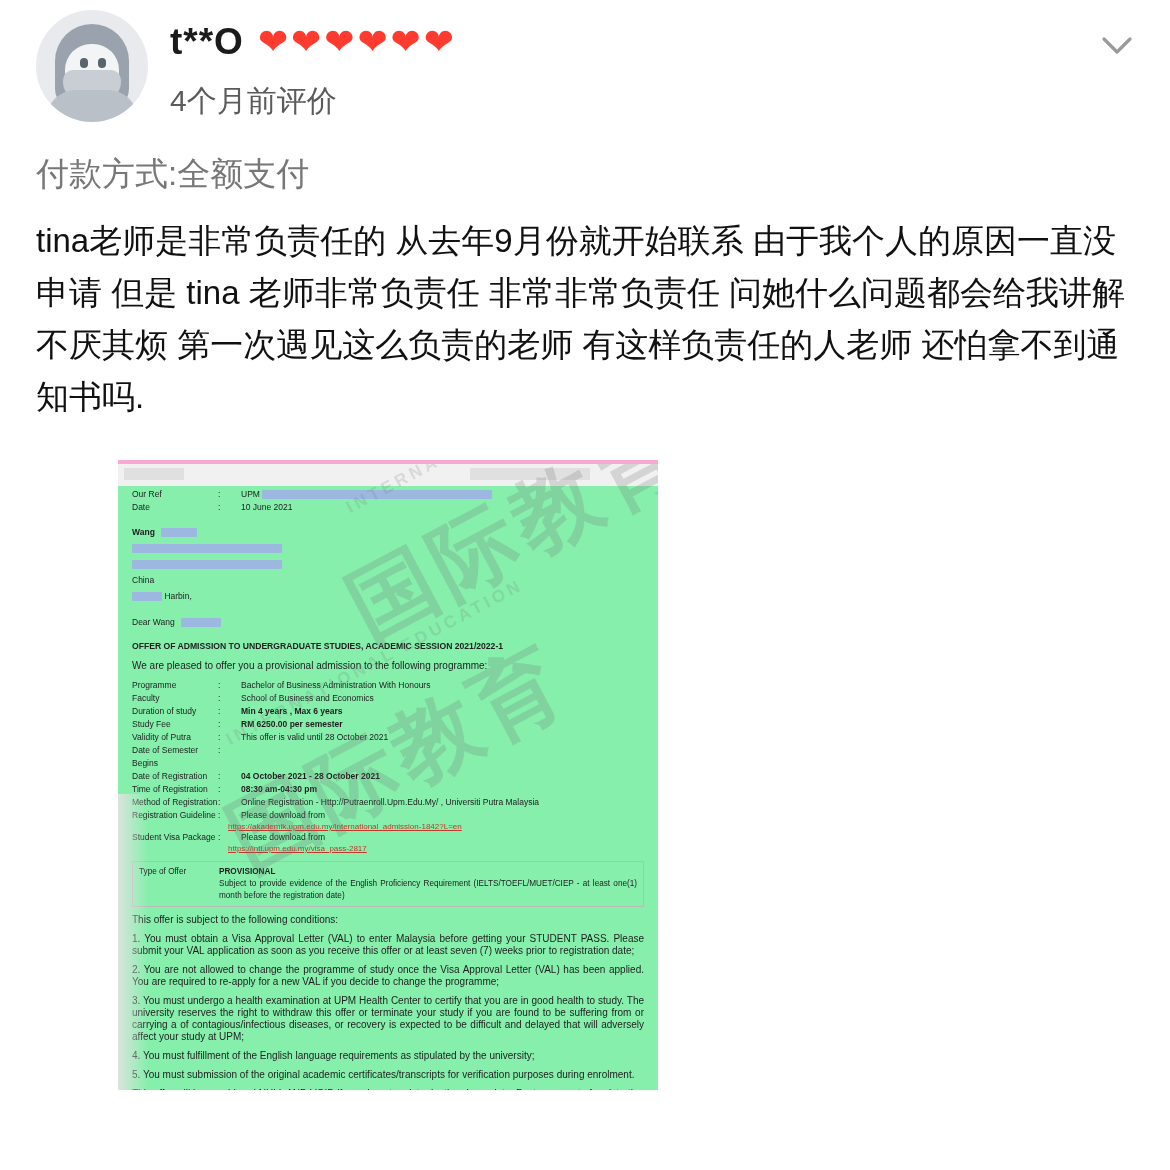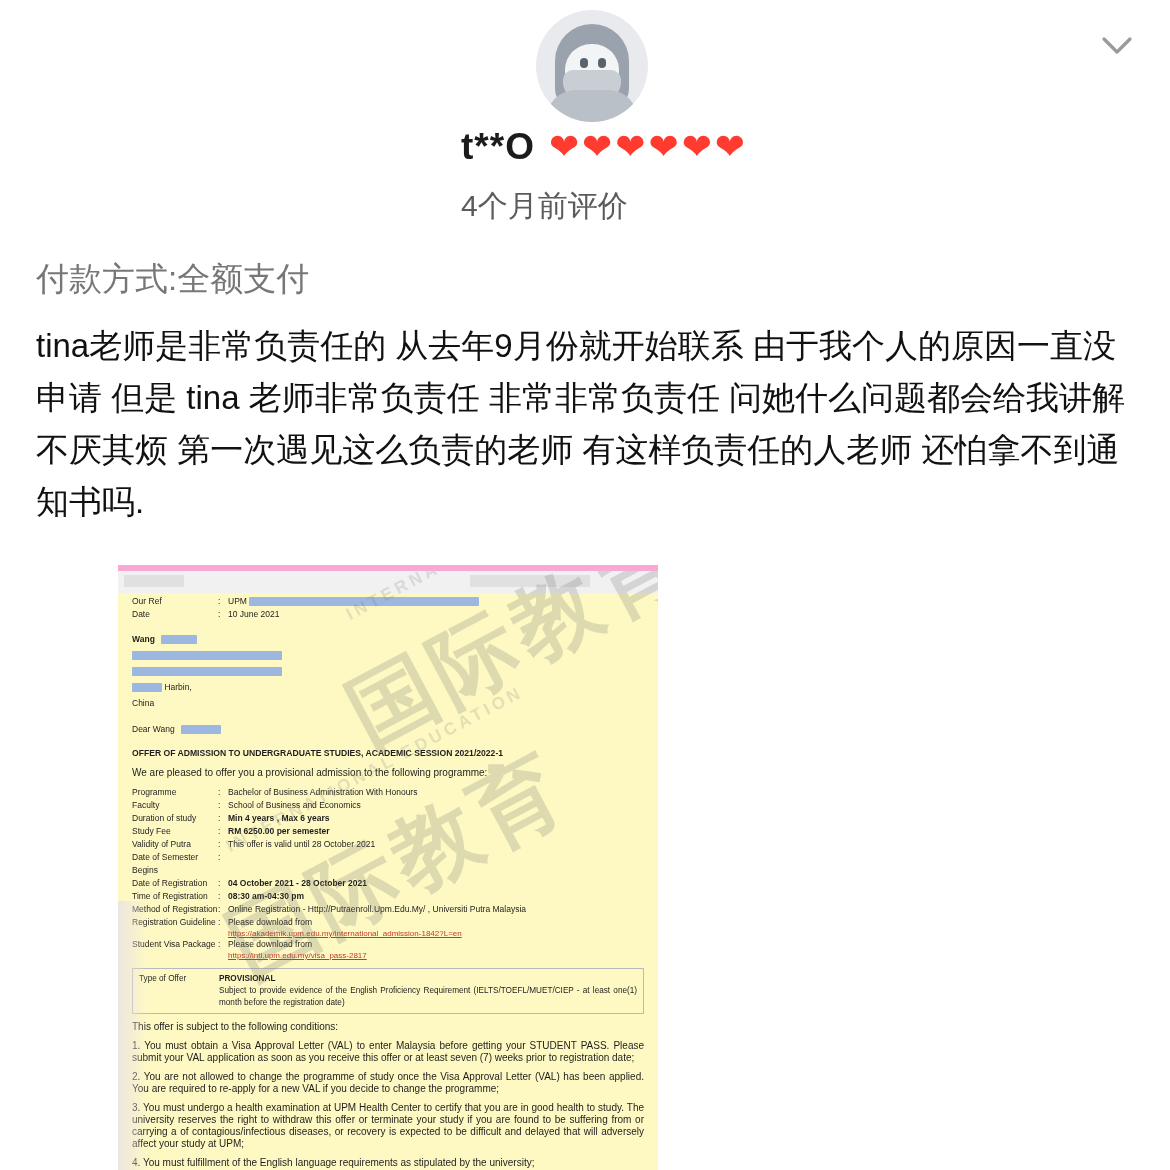--- a/index.html
+++ b/index.html
@@ -13,24 +13,23 @@
     width: 1170px;
     min-height: 1170px;
     position: relative;
     background: #ffffff;
     overflow: hidden;
   }
 
   
   .review-header {
     display: flex;
-    align-items: center;
+    align-items: flex-end;
     padding: 10px 22px 0 36px;
     position: relative;
-    flex-direction: column;
   }
   .avatar {
     width: 112px;
     height: 112px;
     border-radius: 50%;
     background: #e8eaed;
     flex: 0 0 auto;
     position: relative;
     overflow: hidden;
   }
@@ -142,47 +141,47 @@
 
   
   .doc-wrap {
     margin: 36px 0 0 118px;
     width: 540px;
     position: relative;
   }
   .doc {
     width: 540px;
     height: 630px;
-    background: #fef9c3;
+    background: #86efac;
     position: relative;
     overflow: hidden;
     font-family: "Liberation Sans", sans-serif;
     color: #1d1d1d;
-    border-top: 6px solid #f9a8d4;
+    border-top: 4px solid #f9a8d4;
   }
   .doc .topstrip {
     position: absolute;
     top: 0; left: 0; right: 0;
     height: 22px;
     background: #f1f1f1;
   }
   .doc .topstrip .blk {
     position: absolute;
     top: 4px;
     height: 12px;
     background: #e0e0e0;
   }
   .doc-inner {
     position: absolute;
     top: 24px; left: 14px; right: 14px; bottom: 0;
   }
   .row { display: flex; font-size: 8.5px; line-height: 13px; }
   .row .k { width: 86px; flex: 0 0 86px; }
   .row .c { width: 10px; flex: 0 0 10px; }
-  .row .v { flex: 1 1 auto; }
+  .row .v { flex: 1 1 auto; margin-left: 13px; }
   .b { font-weight: bold; }
   .bar {
     display: inline-block;
     height: 9px;
     background: #9cb8e0;
     vertical-align: middle;
     border-radius: 1px;
   }
   .blockline { margin: 0 0 3px 0; font-size: 8.5px; line-height: 13px; }
   .title {
@@ -313,25 +312,25 @@
         <div class="blockline b">
           <span>Wang</span>
           <span class="bar" style="width:36px;margin-left:4px;"></span>
         </div>
         <div class="blockline">
           <span class="bar" style="width:150px;"></span>
         </div>
         <div class="blockline">
           <span class="bar" style="width:150px;"></span>
         </div>
+        <div class="blockline">China</div>
         <div class="blockline">
           <span class="bar" style="width:30px;"></span>
           <span>Harbin,</span>
         </div>
-        <div class="blockline">China</div>
 
         <div style="height:10px;"></div>
 
         <div class="blockline">
           <span>Dear Wang</span>
           <span class="bar" style="width:40px;margin-left:4px;"></span>
         </div>
 
         <div class="title">OFFER OF ADMISSION TO UNDERGRADUATE STUDIES, ACADEMIC SESSION 2021/2022-1</div>
 

